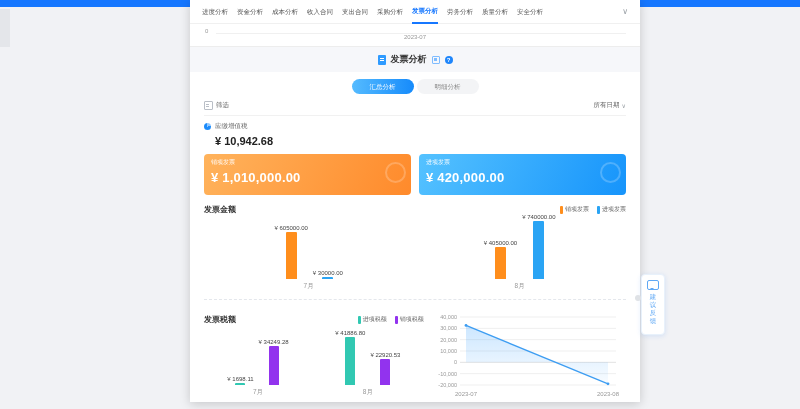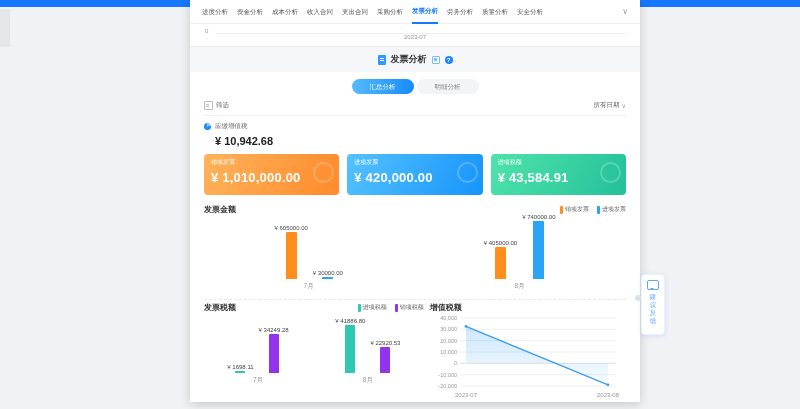--- a/index.html
+++ b/index.html
@@ -67,21 +67,21 @@
   .legend-marker{width:3px;height:8px;border-radius:1px;}
   .legend-text{font-size:6px;color:#666;}
   .plot{display:flex;justify-content:space-around;align-items:flex-end;flex:none;}
   .bar-group{display:flex;flex-direction:column;align-items:center;}
   .bars{display:flex;align-items:flex-end;gap:5px;}
   .bar-col{display:flex;flex-direction:column;align-items:center;justify-content:flex-end;}
   .bar-label{font-size:6px;color:#444;white-space:nowrap;margin-bottom:1px;}
   .bar{border-radius:1px 1px 0 0;}
   .cat-label{font-size:6.5px;color:#999;margin-top:3px;}
   .divider{border-top:1px dashed #e4e7ec;margin-top:8px;flex:none;}
-  .bottom-row{display:flex;margin-top:0;flex:1;min-height:0;}
+  .bottom-row{display:flex;margin-top:12px;flex:1;min-height:0;}
   .bottom-left{flex:1.12;display:flex;flex-direction:column;padding-right:6px;}
   .bottom-right{flex:1;display:flex;flex-direction:column;}
   .svg-wrap{flex:1;}
   
   .feedback{position:absolute;left:641px;top:274px;width:22px;height:54px;background:#fff;border:1px solid #e8f1fb;
             border-radius:4px;box-shadow:0 1px 5px rgba(31,119,250,.15);display:flex;flex-direction:column;
             align-items:center;padding-top:5px;cursor:pointer;}
   .feedback::before{content:"";position:absolute;left:-7px;top:20px;width:6px;height:6px;border-radius:50%;
                     background:#dfe2e6;}
   .chat-icon{width:10px;height:8px;border:1px solid #5fa8f5;border-radius:2px;position:relative;margin-bottom:3px;}
@@ -156,25 +156,20 @@
     <div class="cards-row">
 
     <div class="sum-card" style="background: linear-gradient(115deg, rgb(255, 179, 92), rgb(255, 138, 43));">
           <div class="lbl">销项发票</div>
           <div class="val">¥ 1,010,000.00</div>
           <div class="watermark"></div>
         </div>
         <div class="sum-card" style="background: linear-gradient(115deg, rgb(85, 194, 255), rgb(22, 148, 251));">
           <div class="lbl">进项发票</div>
           <div class="val">¥ 420,000.00</div>
-          <div class="watermark"></div>
-        </div>
-        <div class="sum-card" style="background: linear-gradient(115deg, rgb(79, 227, 172), rgb(35, 193, 152));">
-          <div class="lbl">进项税额</div>
-          <div class="val">¥ 43,584.91</div>
           <div class="watermark"></div>
         </div>
       </div>
 
     <div class="section-head">
       <span class="section-title">发票金额</span>
       <div class="legend">
           <div class="legend-item">
             <div class="legend-marker" style="background: rgb(255, 142, 28);"></div>
             <div class="legend-text">销项发票</div>
@@ -254,23 +249,20 @@
                 <div class="bar-col">
                   <div class="bar-label">¥ 22920.53</div>
                   <div class="bar" style="height: 26.2657px; width: 10px; background: rgb(146, 51, 238);"></div>
                 </div>
               </div>
               <div class="cat-label">8月</div>
             </div>
           </div>
       </div>
       <div class="bottom-right">
-        <div class="section-head" style="margin-top:2px">
-          <span class="section-title">增值税额</span>
-        </div>
         <div class="svg-wrap">
           <svg id="vat-svg" width="196" height="86" viewBox="0 0 196 86">
             <defs>
               <linearGradient id="areaGrad" x1="0" y1="0" x2="0" y2="1">
                 <stop offset="0" stop-color="#1890ff" stop-opacity="0.22"></stop>
                 <stop offset="1" stop-color="#1890ff" stop-opacity="0.03"></stop>
               </linearGradient>
             </defs>
           <line x1="30" y1="5" x2="186" y2="5" stroke="#efefef" stroke-width="1"></line>
               <text x="27" y="7" text-anchor="end" font-size="5.5" fill="#999">40,000</text>

